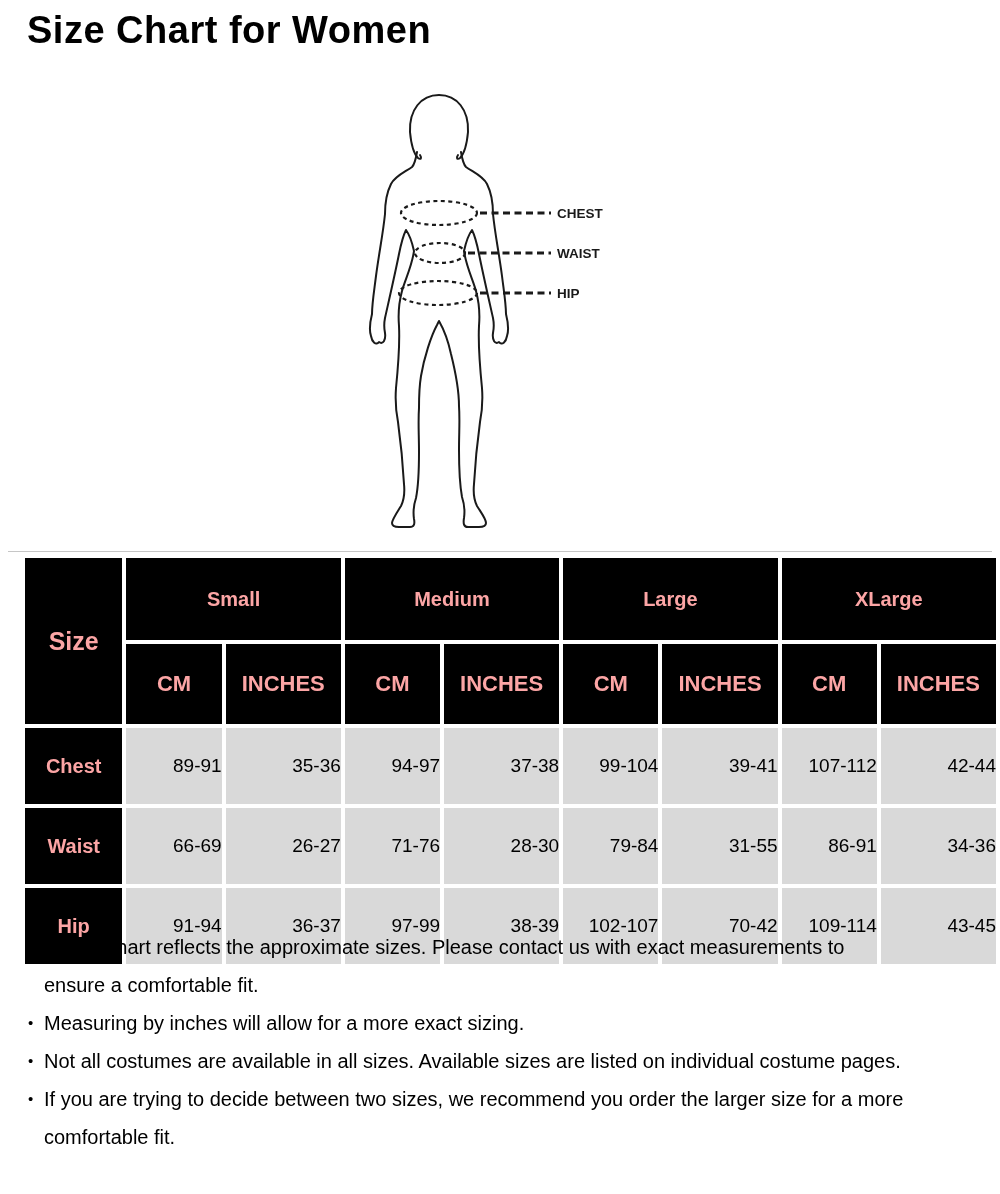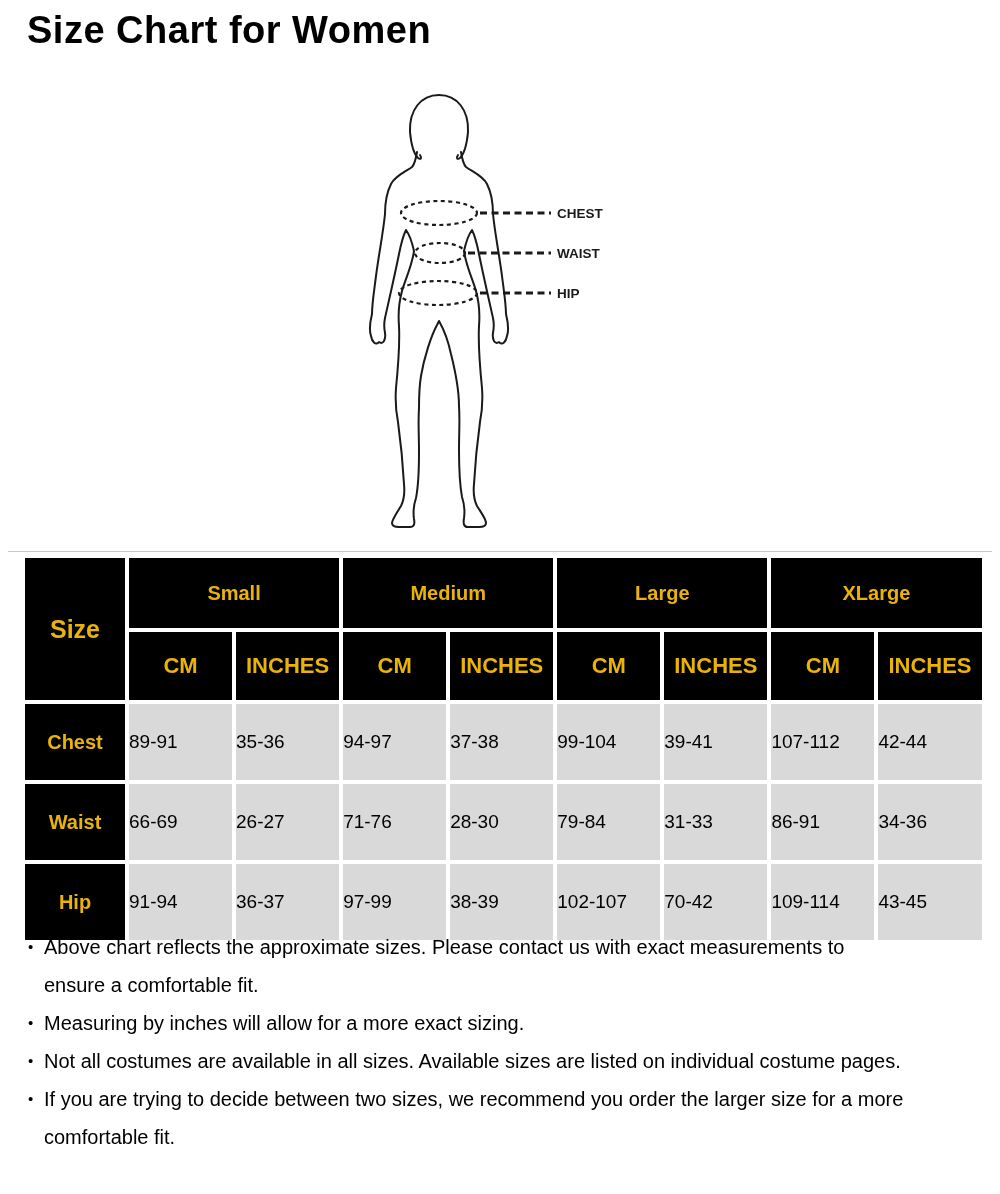--- a/index.html
+++ b/index.html
@@ -12,26 +12,26 @@
   #diagram path{fill:none;stroke:#1a1a1a;stroke-width:2;stroke-linecap:round;stroke-linejoin:round;}
   #diagram ellipse{fill:none;stroke:#1a1a1a;stroke-width:2.2;stroke-dasharray:4 3.5;}
   #diagram line{stroke:#1a1a1a;stroke-width:3.2;stroke-dasharray:7 4.5;}
   #diagram text{font-family:"Liberation Sans",sans-serif;font-size:13.5px;font-weight:bold;fill:#1a1a1a;}
   
   #divider{position:absolute;left:8px;top:551px;width:984px;height:1px;background:#c6c6c6;}
   
   #size-table{position:absolute;left:21px;top:554px;border-collapse:separate;border-spacing:4px;table-layout:fixed;}
   #size-table col.c-size{width:100px;}
   #size-table col.c-data{width:103px;}
-  #size-table th{background:#000000;color:#eab308;font-weight:bold;text-align:center;vertical-align:middle;padding:10px;}
+  #size-table th{background:#000000;color:#fca5a5;font-weight:bold;text-align:center;vertical-align:middle;padding:16px;}
   #size-table th.corner{font-size:25px;}
   #size-table th.group{font-size:20px;height:50px;}
   #size-table th.unit{font-size:22px;height:48px;}
   #size-table th.rowhead{font-size:20px;}
-  #size-table td{background:#d9d9d9;color:#000;font-size:19px;text-align:left;vertical-align:middle;height:76px;padding:0;}
+  #size-table td{background:#d9d9d9;color:#000;font-size:19px;text-align:right;vertical-align:middle;height:76px;padding:0;}
   
   #notes{position:absolute;left:18px;top:924px;width:960px;}
   #notes-heading{font-size:25px;line-height:30px;font-weight:normal;margin:0;}
   #notes-list{margin-top:4px;}
   .note-item{display:flex;margin:0;}
   .note-bullet{width:26px;padding-left:10px;box-sizing:border-box;font-size:15px;line-height:38px;flex:0 0 26px;}
   .note-text{font-size:20px;line-height:38px;white-space:pre-line;flex:1;}
 </style>
 </head>
 <body>
@@ -121,21 +121,21 @@
         <td>107-112</td>
         <td>42-44</td>
       </tr>
       <tr>
         <th class="rowhead">Waist</th>
         <td>66-69</td>
         <td>26-27</td>
         <td>71-76</td>
         <td>28-30</td>
         <td>79-84</td>
-        <td>31-33</td>
+        <td>31-55</td>
         <td>86-91</td>
         <td>34-36</td>
       </tr>
       <tr>
         <th class="rowhead">Hip</th>
         <td>91-94</td>
         <td>36-37</td>
         <td>97-99</td>
         <td>38-39</td>
         <td>102-107</td>

